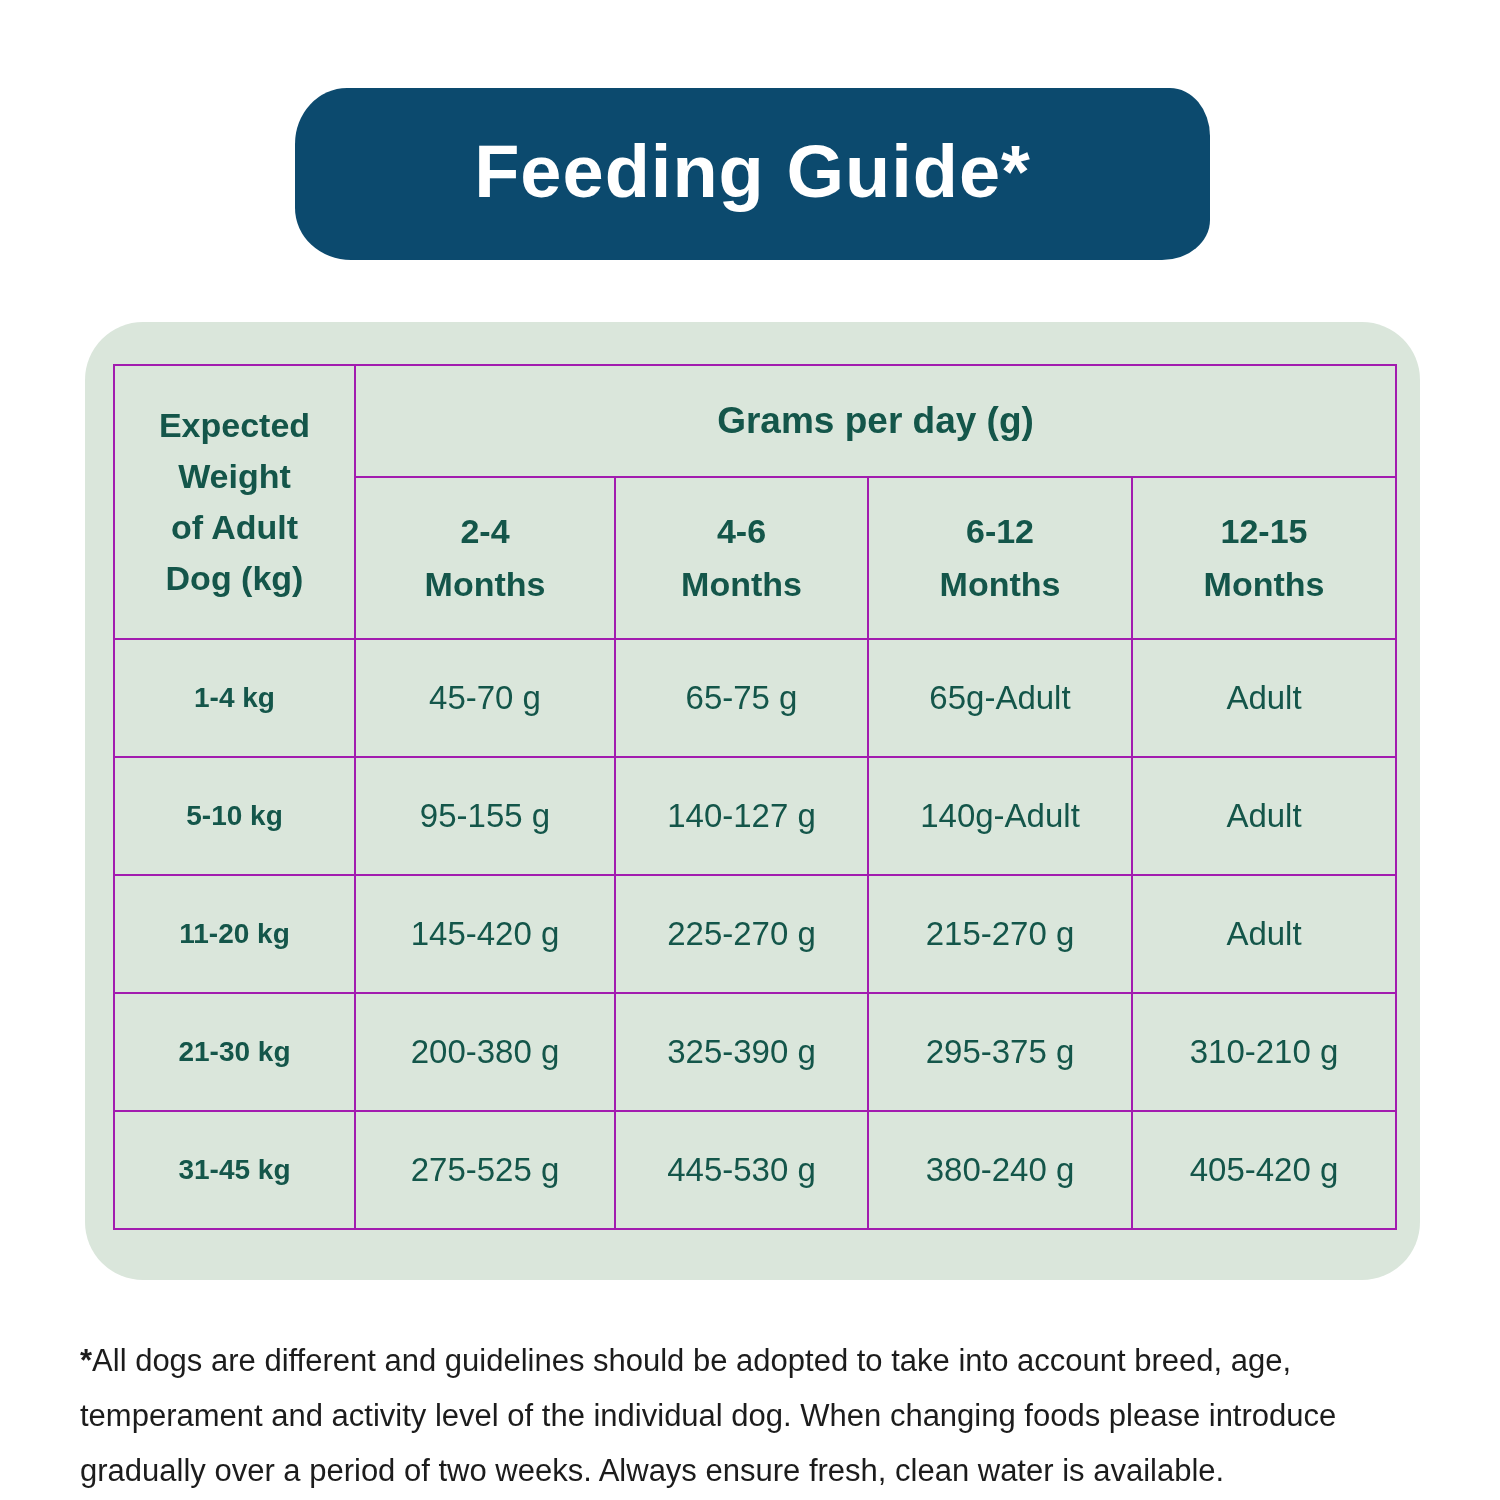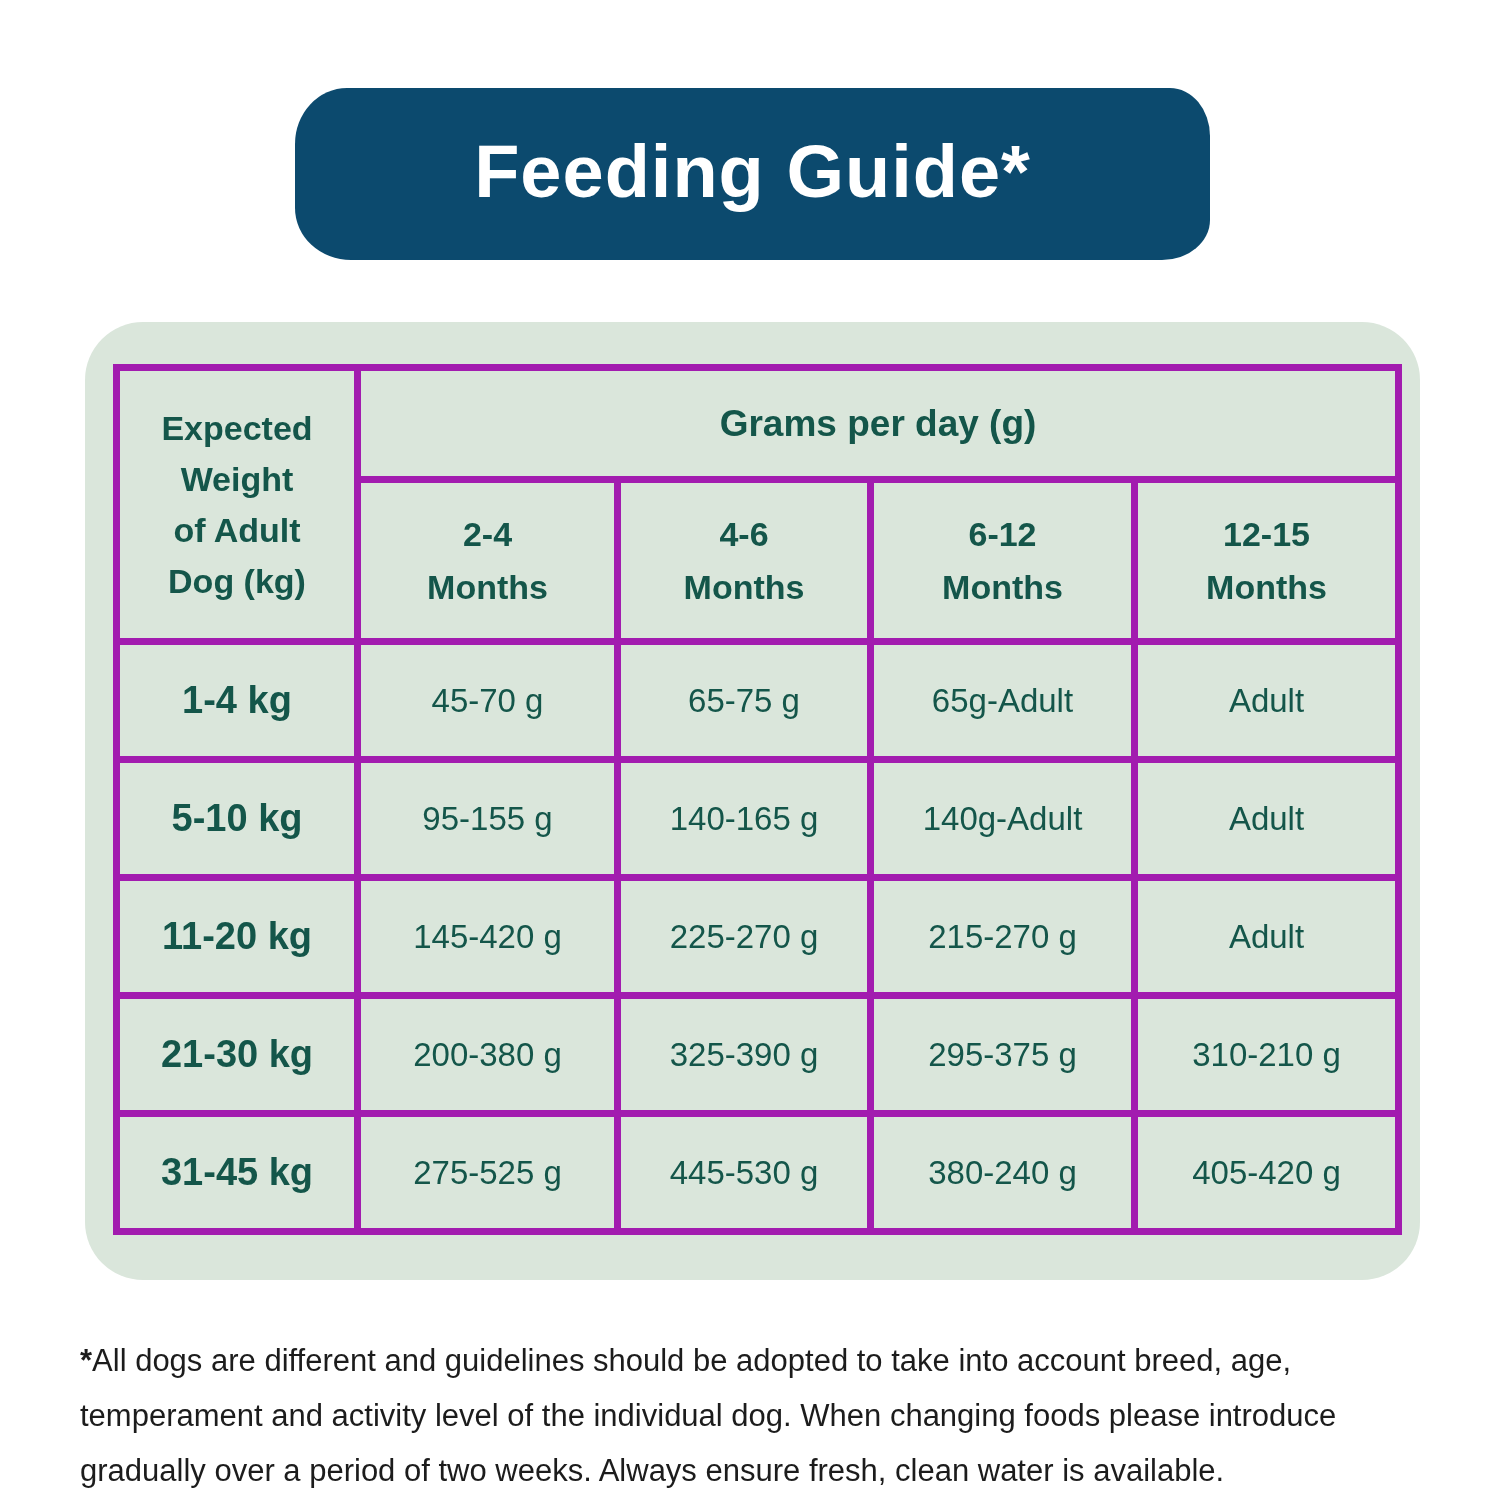--- a/index.html
+++ b/index.html
@@ -19,32 +19,32 @@
   }
   .panel{
     position:absolute;left:85px;top:322px;width:1335px;height:958px;
     background:#dae6db;border-radius:58px;
   }
   table.guide{
     position:absolute;left:113px;top:364px;width:1282px;
     border-collapse:collapse;table-layout:fixed;
   }
   table.guide th, table.guide td{
-    border:7px solid #a21caf;color:#14564a;text-align:center;
+    border:2px solid #a21caf;color:#14564a;text-align:center;
     vertical-align:middle;padding:0;margin-left:44px;
   }
   .row-group{height:112px;}
   .row-ages{height:162px;}
   .row-data{height:118px;}
   .group-header{font-size:37px;font-weight:700;}
   .corner-header{font-size:34px;font-weight:700;line-height:1.5;}
   .corner-header span{display:block;}
   .age-header{font-size:34px;font-weight:700;line-height:1.55;}
   .age-header span{display:block;}
-  .weight-cell{font-size:38px;font-weight:700;}
+  .weight-cell{font-size:28px;font-weight:700;}
   .value-cell{font-size:33px;font-weight:400;}
   .footnote{
     position:absolute;left:80px;top:1302px;width:1340px;
     font-size:31px;line-height:1.78;color:#1c1c1c;
   }
   .footnote .ast{font-weight:700;}
 </style>
 </head>
 <body>
 
@@ -94,21 +94,21 @@
     <tr class="row-data">
       <td class="weight-cell">1-4 kg</td>
       <td class="value-cell">45-70 g</td>
       <td class="value-cell">65-75 g</td>
       <td class="value-cell">65g-Adult</td>
       <td class="value-cell">Adult</td>
     </tr>
     <tr class="row-data">
       <td class="weight-cell">5-10 kg</td>
       <td class="value-cell">95-155 g</td>
-      <td class="value-cell">140-165 g</td>
+      <td class="value-cell">140-127 g</td>
       <td class="value-cell">140g-Adult</td>
       <td class="value-cell">Adult</td>
     </tr>
     <tr class="row-data">
       <td class="weight-cell">11-20 kg</td>
       <td class="value-cell">145-420 g</td>
       <td class="value-cell">225-270 g</td>
       <td class="value-cell">215-270 g</td>
       <td class="value-cell">Adult</td>
     </tr>

